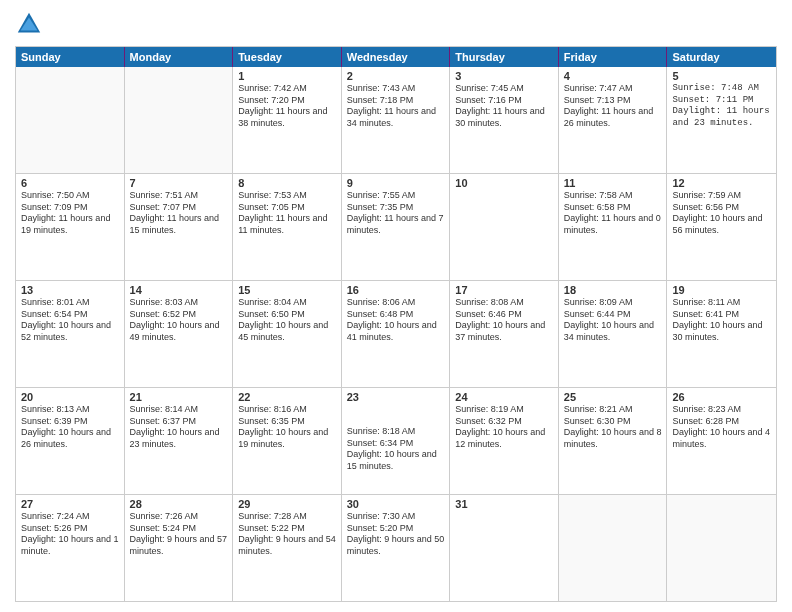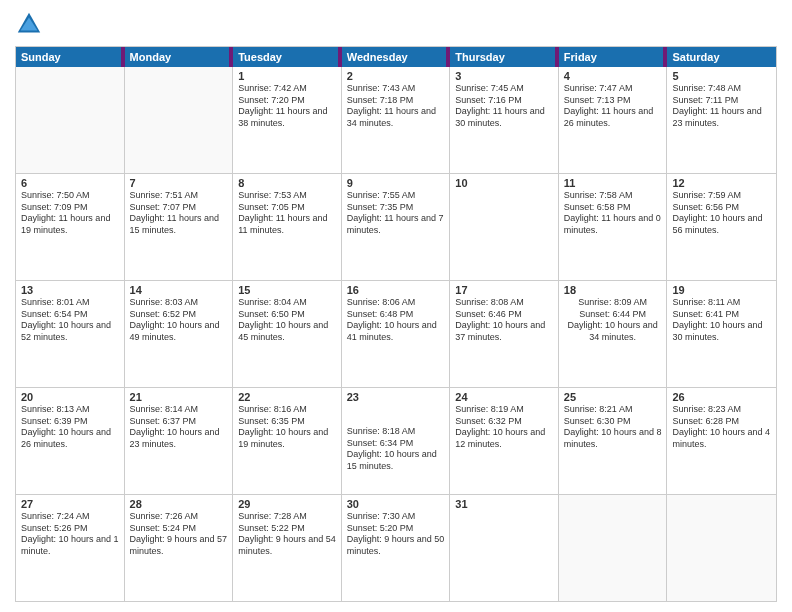--- a/index.html
+++ b/index.html
@@ -70,21 +70,21 @@
       display: grid;
       grid-template-columns: repeat(7, 1fr);
       background: #1a6faf;
     }
     .cal-header-cell {
       color: #fff;
       font-size: 11px;
       font-weight: bold;
       padding: 4px 5px;
       text-align: left;
-      border-right: 4px solid #701a75;
+      border-right: 1px solid #701a75;
     }
     .cal-header-cell:last-child { border-right: none; }
     .cal-body {
       flex: 1;
       display: flex;
       flex-direction: column;
     }
     .cal-row {
       flex: 1;
       display: grid;
@@ -170,21 +170,21 @@
 Daylight: 11 hours and 30 minutes.</div>
           </div>
           <div class="cal-cell">
             <span class="day-num">4</span>
             <div class="cell-text" style="white-space: pre-line;">Sunrise: 7:47 AM
 Sunset: 7:13 PM
 Daylight: 11 hours and 26 minutes.</div>
           </div>
           <div class="cal-cell">
             <span class="day-num">5</span>
-            <div class="cell-text" style="white-space: pre-line;">Sunrise: 7:48 AM
+            <div class="cell-text" style="white-space: pre-line; font-family: Liberation Mono, monospace;">Sunrise: 7:48 AM
 Sunset: 7:11 PM
 Daylight: 11 hours and 23 minutes.</div>
           </div>
         </div>
         <div class="cal-row">
           <div class="cal-cell">
             <span class="day-num">6</span>
             <div class="cell-text" style="white-space: pre-line;">Sunrise: 7:50 AM
 Sunset: 7:09 PM
 Daylight: 11 hours and 19 minutes.</div>
@@ -249,21 +249,21 @@
 Daylight: 10 hours and 41 minutes.</div>
           </div>
           <div class="cal-cell">
             <span class="day-num">17</span>
             <div class="cell-text" style="white-space: pre-line;">Sunrise: 8:08 AM
 Sunset: 6:46 PM
 Daylight: 10 hours and 37 minutes.</div>
           </div>
           <div class="cal-cell">
             <span class="day-num">18</span>
-            <div class="cell-text" style="white-space: pre-line; text-align: center;">Sunrise: 8:09 AM
+            <div class="cell-text" style="white-space: pre-line;">Sunrise: 8:09 AM
 Sunset: 6:44 PM
 Daylight: 10 hours and 34 minutes.</div>
           </div>
           <div class="cal-cell">
             <span class="day-num">19</span>
             <div class="cell-text" style="white-space: pre-line;">Sunrise: 8:11 AM
 Sunset: 6:41 PM
 Daylight: 10 hours and 30 minutes.</div>
           </div>
         </div>

